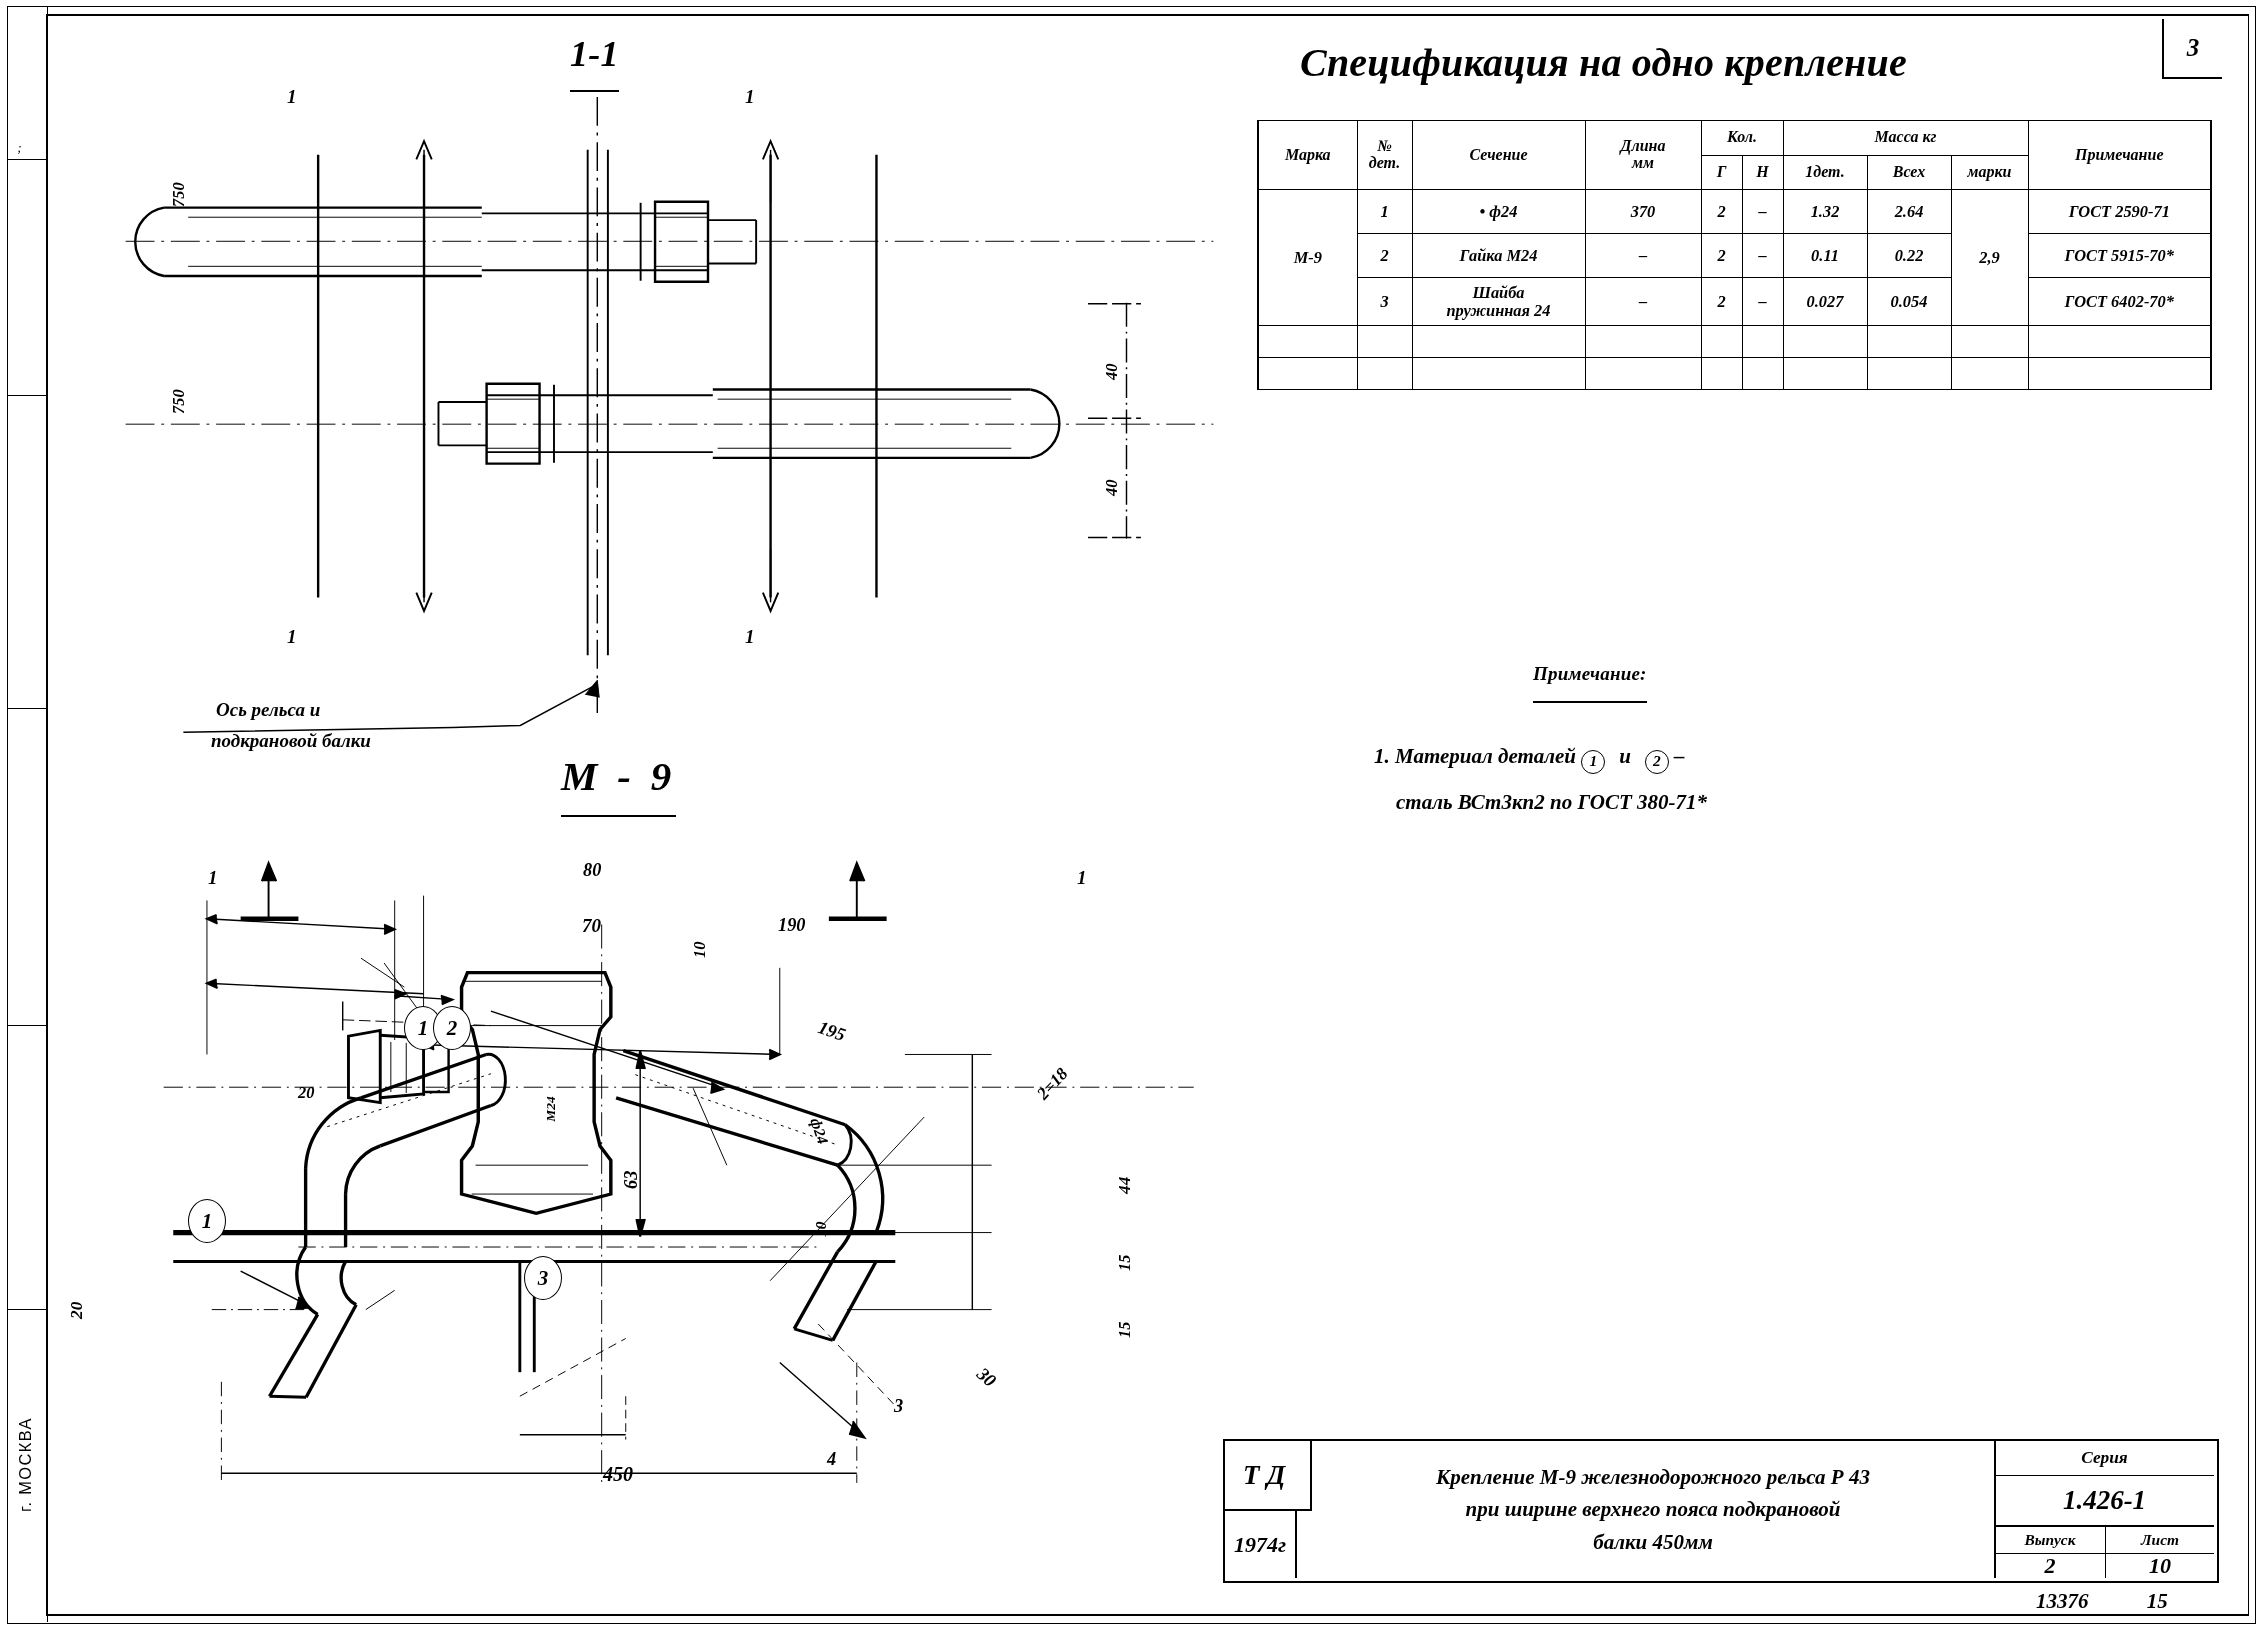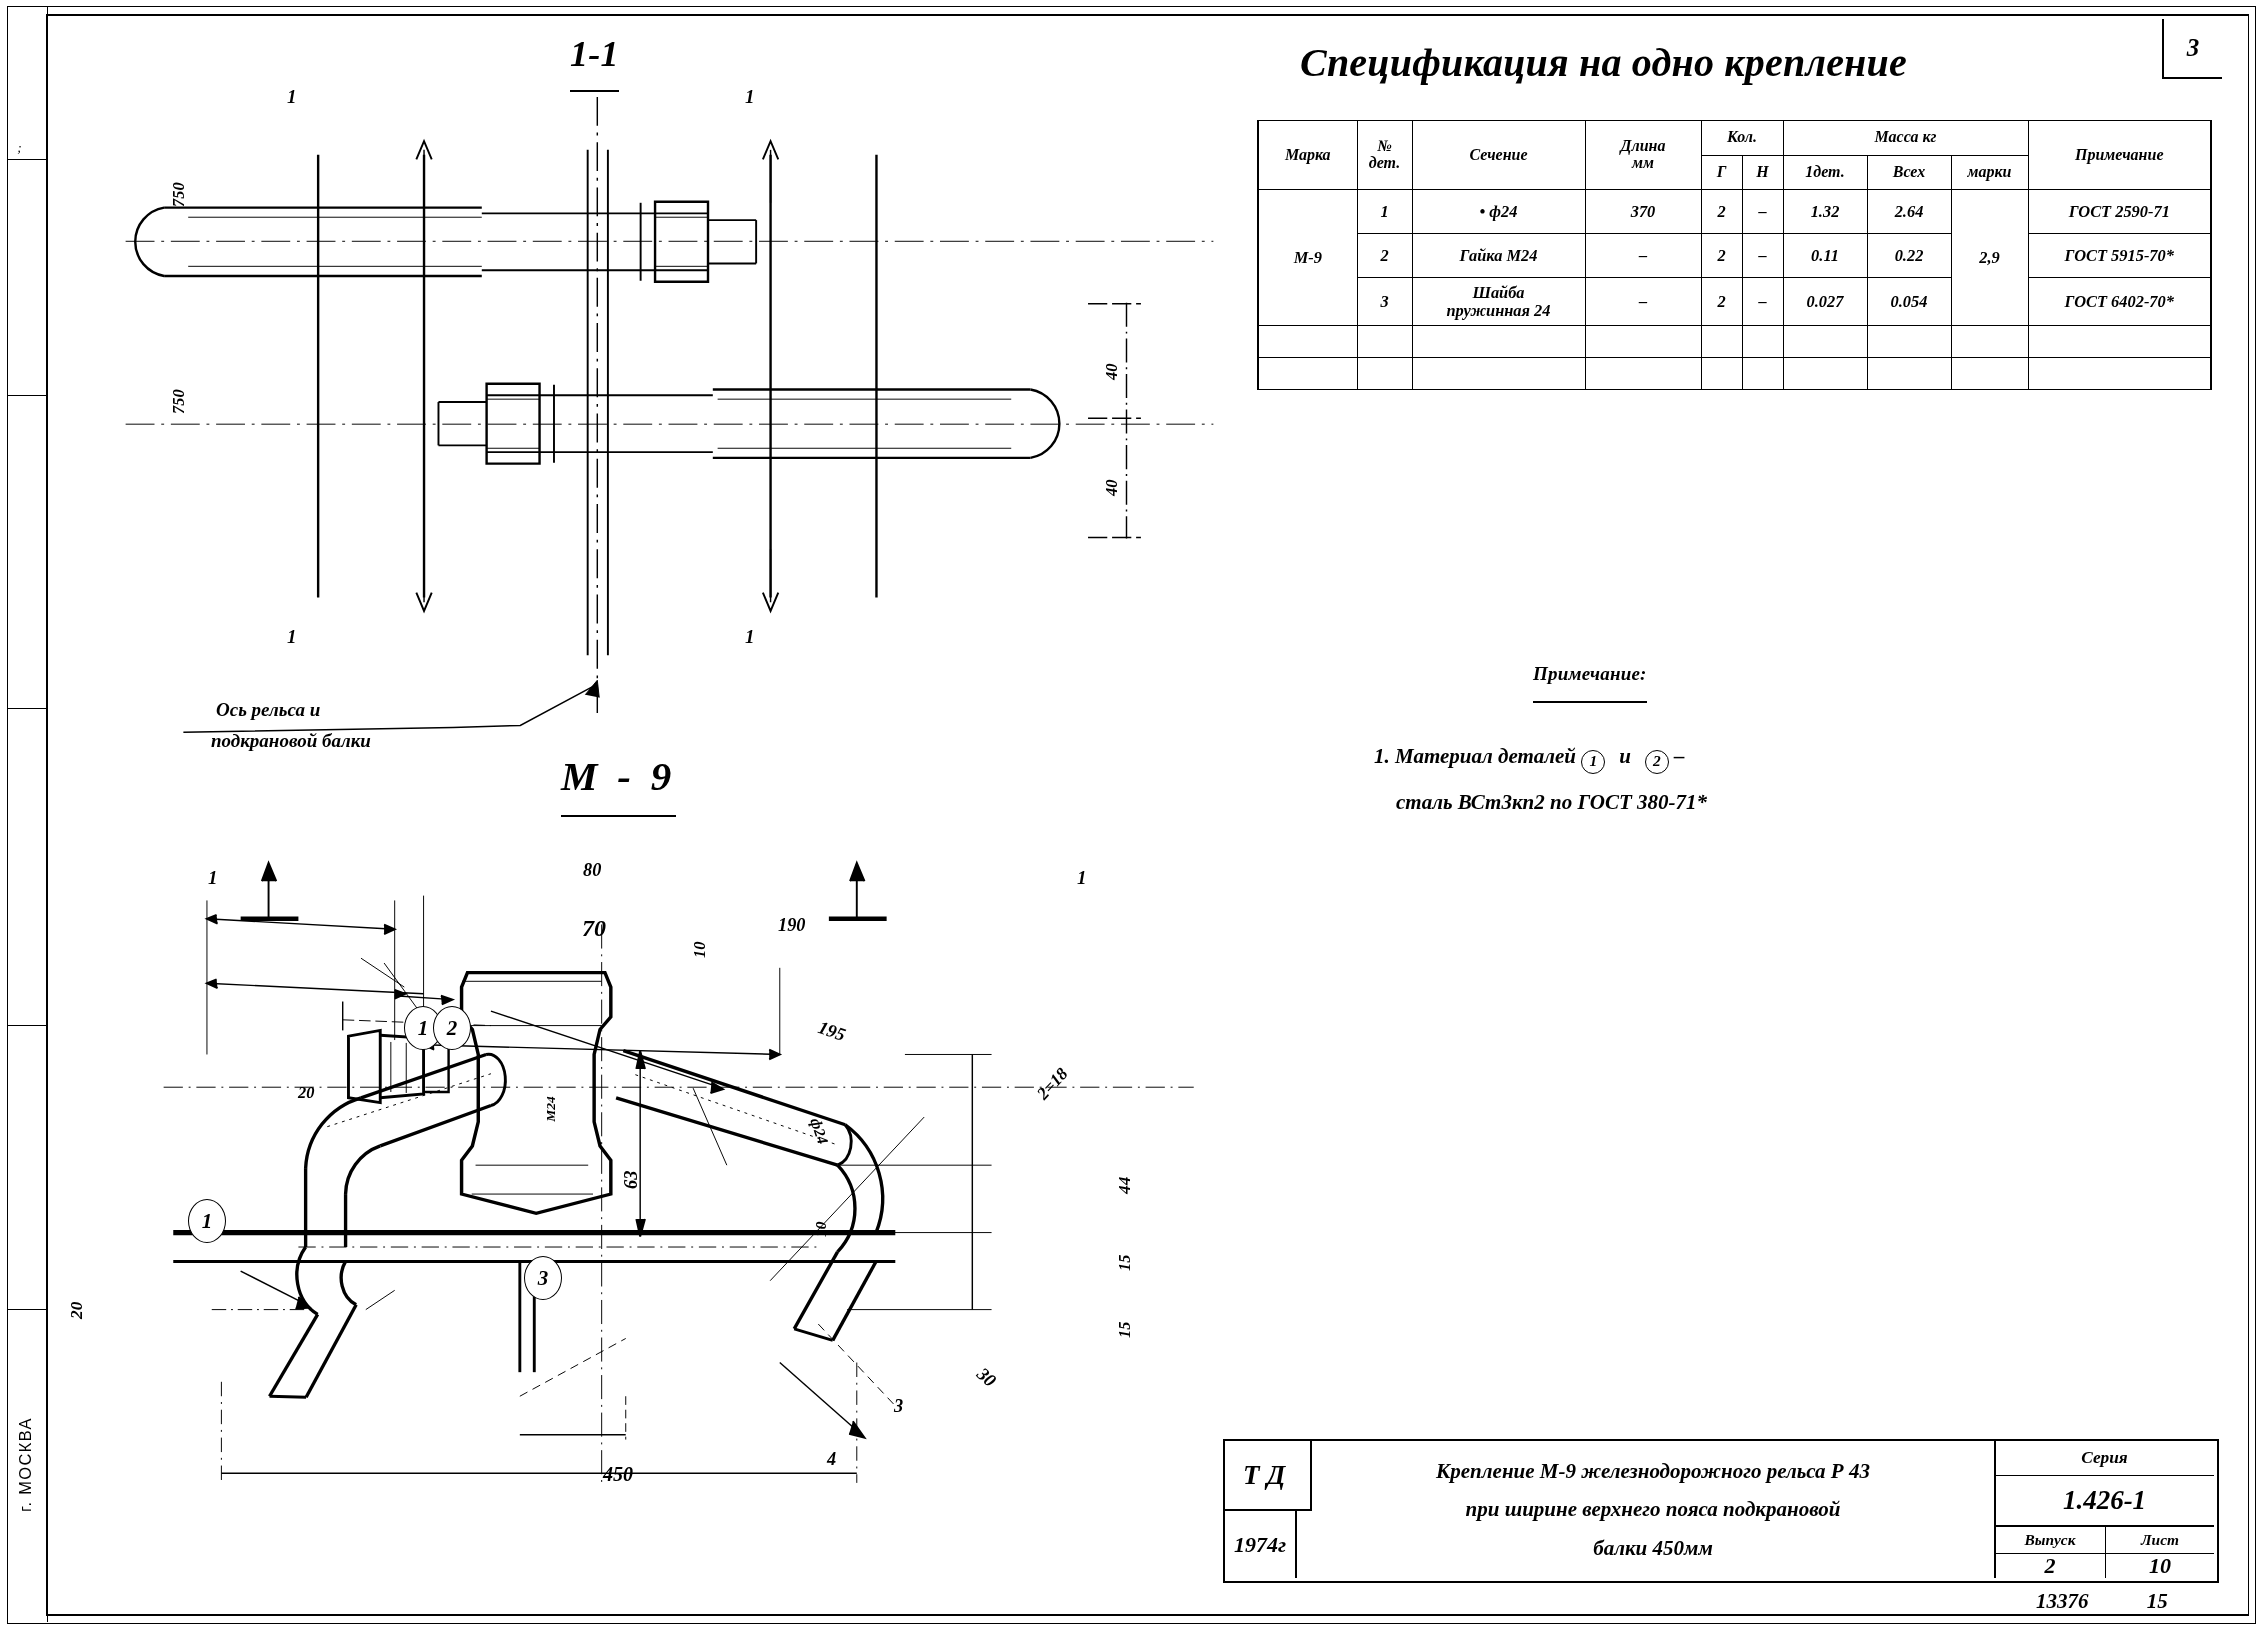--- a/index.html
+++ b/index.html
@@ -62,21 +62,21 @@
   
   #stamp{position:absolute;left:1223px;top:1439px;width:992px;height:140px;
          border:2.4px solid #000;}
   #stamp .cell{position:absolute;box-sizing:border-box;display:flex;
                align-items:center;justify-content:center;text-align:center;
                font-family:"Liberation Serif",serif;font-style:italic;font-weight:700;}
   #st-td{left:0;top:0;width:87px;height:70px;border-right:2.4px solid #000;
          border-bottom:2.4px solid #000;font-size:27px;font-style:normal;letter-spacing:6.7px;}
   #st-year{left:0;top:70px;width:72px;height:67px;border-right:2.4px solid #000;font-size:22px;font-style:normal;}
   #st-name{left:87px;top:0;width:684px;height:137px;border-right:2.4px solid #000;
-           flex-direction:column;gap:14px;font-size:21px;line-height:1.15;padding:2.9px 4.8px;}
+           flex-direction:column;gap:8px;font-size:21px;line-height:1.15;padding:2.9px 4.8px;}
   #st-serlbl{left:770px;top:0;width:219px;height:35px;border-bottom:1.4px solid #000;font-size:17.3px;}
   #st-serval{left:770px;top:35px;width:219px;height:51px;border-bottom:2.4px solid #000;font-size:27px;}
   #st-vyplbl{left:770px;top:85px;width:111px;height:28px;border-right:1.4px solid #000;border-bottom:1.4px solid #000;font-size:15.4px;}
   #st-listlbl{left:881px;top:85px;width:108px;height:28px;border-bottom:1.4px solid #000;font-size:15.4px;}
   #st-vypval{left:770px;top:113px;width:111px;height:24px;border-right:1.4px solid #000;font-size:22px;}
   #st-listval{left:881px;top:113px;width:108px;height:24px;font-size:22px;}
 
   #footer-num{position:absolute;left:2036px;top:1589px;font-size:21px;}
   #footer-num span{margin-right:53px;}
 
@@ -316,21 +316,21 @@
 
       <path d="M180 920 L318 990" stroke-width="3"></path>
       <path d="M300 974 L324 996 L294 998" fill="#000"></path>
       <path d="M430 270 L520 330" stroke-width="2"></path>
       <path d="M478 280 L580 420" stroke-width="2"></path>
       <path d="M440 1000 L500 960" stroke-width="2"></path>
     </g>
   </svg>
 
   <div class="dim" style="left:583px;top:860px;font-size:18.3px">80</div>
-  <div class="dim" style="left:582px;top:915px;font-size:24px">70</div>
+  <div class="dim" style="left:582px;top:915px;font-size:19px">70</div>
   <div class="dim dimv" style="left:690px;top:958px;font-size:16.4px">10</div>
   <div class="dim" style="left:778px;top:915px;font-size:18.3px">190</div>
   <div class="dim" style="left:818px;top:1021px;font-size:18.3px;transform:rotate(19deg)">195</div>
   <div class="dim" style="left:1035px;top:1074px;font-size:17.3px;transform:rotate(-47deg)">2=18</div>
   <div class="dim" style="left:298px;top:1083px;font-size:16.4px">20</div>
   <div class="dim dimv" style="left:67px;top:1319px;font-size:17.3px">20</div>
   <div class="dim dimv" style="left:621px;top:1189px;font-size:18.3px">63</div>
   <div class="dim dimv" style="left:1115px;top:1194px;font-size:17.3px">44</div>
   <div class="dim dimv" style="left:1115px;top:1271px;font-size:16.4px">15</div>
   <div class="dim dimv" style="left:1115px;top:1338px;font-size:16.4px">15</div>

